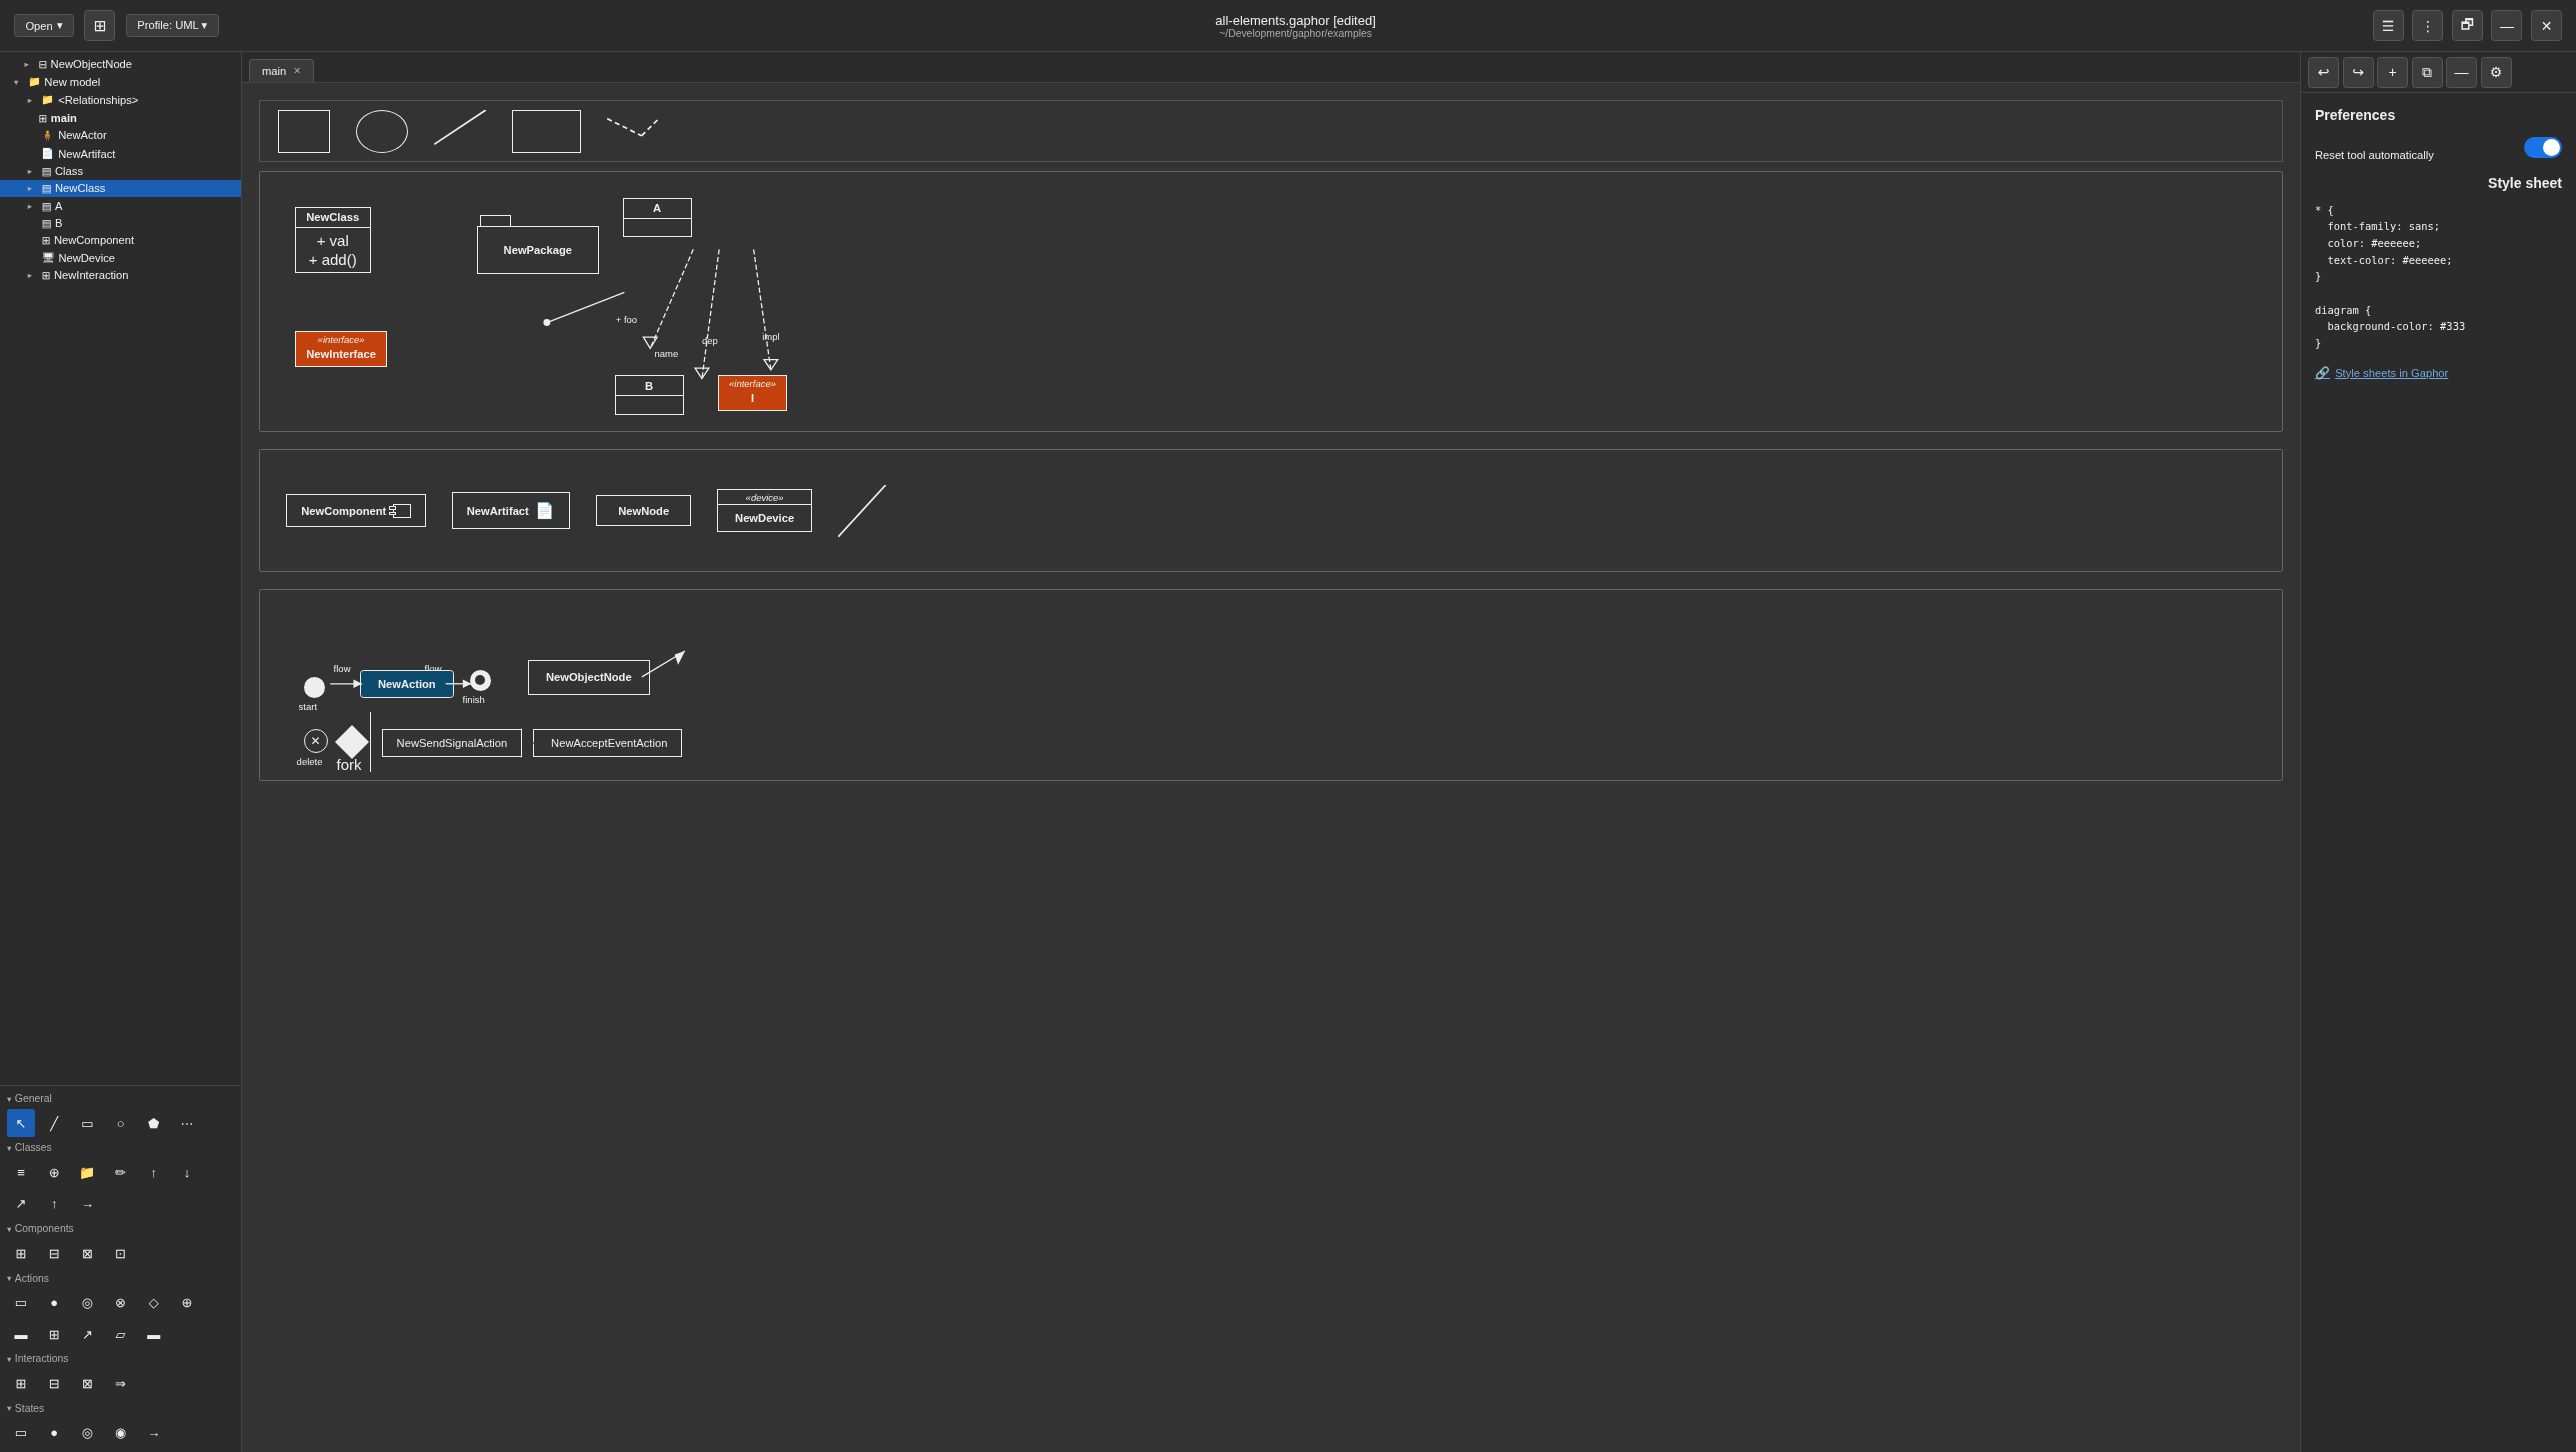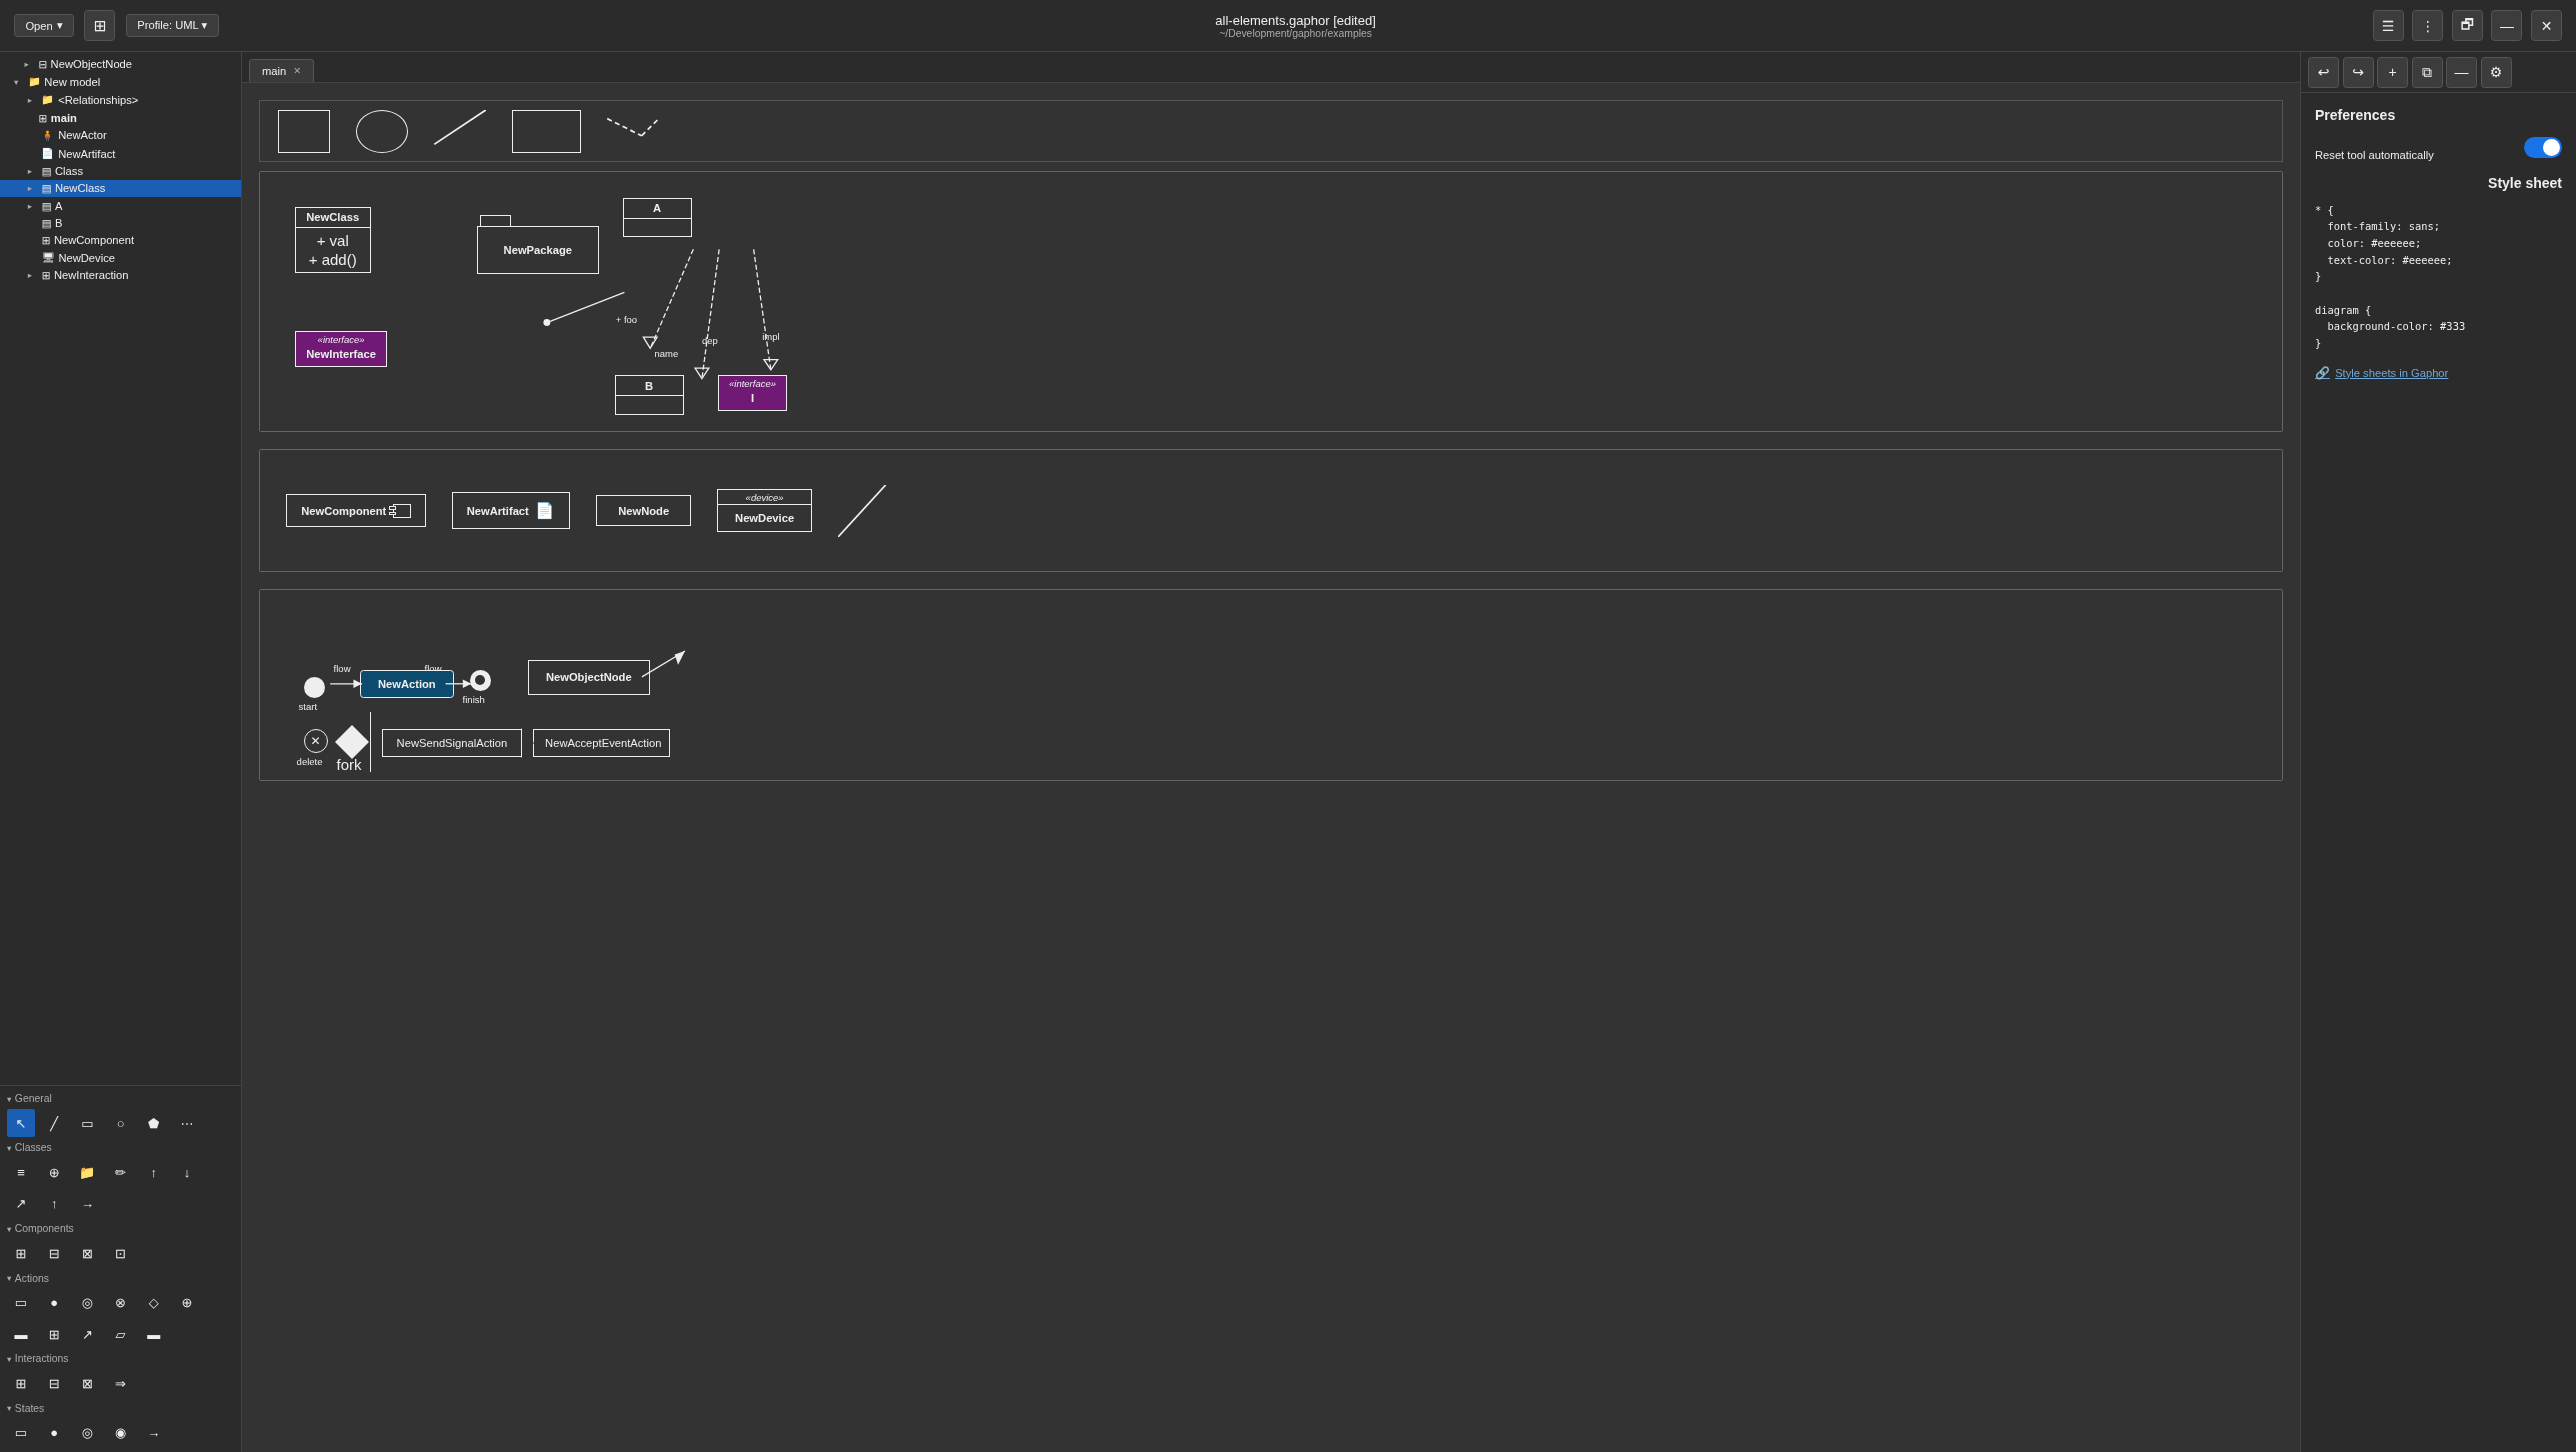--- a/index.html
+++ b/index.html
@@ -194,21 +194,21 @@
     }
     .uml-class-body {
       padding: 3.5px 10.4px;
       font-size: 15px;
       text-align: center;
     }
     .uml-class-row { padding: 0.9px 0; }
 
     .uml-interface {
       border: 1.7px solid #eee;
-      background: #701a75;
+      background: #c2410c;
       display: inline-block;
       min-width: 69px;
     }
     .uml-interface-header {
       padding: 1.7px 10.4px;
       font-size: 9.5px;
       text-align: center;
       font-style: italic;
     }
     .uml-interface-name {
@@ -734,21 +734,21 @@
             <div style="position:absolute; left:92px; top:104px; width:1.7px; height:60px; background:#eee;"></div>
 
             <div style="position:absolute; left:104px; top:121px;">
               <div style="border:1.7px solid #eee; background:#333; padding:7px 14px; font-size:11.2px; display:flex; align-items:center; position:relative;">
                 <span>NewSendSignalAction</span>
                 <div style="position:absolute; right:-12px; top:50%; transform:translateY(-50%); width:0; height:0; border-top:15.5px solid transparent; border-bottom:15.5px solid transparent; border-left:12px solid #eee;"></div>
               </div>
             </div>
 
             <div style="position:absolute; left:255px; top:121px;">
-              <div style="border:1.7px solid #eee; background:#333; padding:7px 8px; font-size:11.2px; display:flex; align-items:center; position:relative;">
+              <div style="border:1.7px solid #eee; background:#333; padding:7px 14px; font-size:11.2px; display:flex; align-items:center; position:relative;">
                 <div style="position:absolute; left:-12px; top:50%; transform:translateY(-50%); width:0; height:0; border-top:15.5px solid transparent; border-bottom:15.5px solid transparent; border-left:12px solid #333; border-right:none;"></div>
                 <div style="position:absolute; left:-10.4px; top:50%; transform:translateY(-50%); width:0; height:0; border-top:14px solid transparent; border-bottom:14px solid transparent; border-left:10.4px solid #333;"></div>
                 <div style="position:absolute; left:0; top:0; bottom:0; width:10.4px; background:#333; clip-path:polygon(10.4px 0, 10.4px 100%, 0 50%);"></div>
                 <span style="margin-left:3.5px;">NewAcceptEventAction</span>
               </div>
             </div>
 
             <svg style="position:absolute; left:0; top:0; width:100%; height:100%;" viewBox="0 0 2302 180" width="1987" height="155">
 
               <line x1="58" y1="88" x2="95" y2="88" stroke="#eee" stroke-width="1.5"></line>

